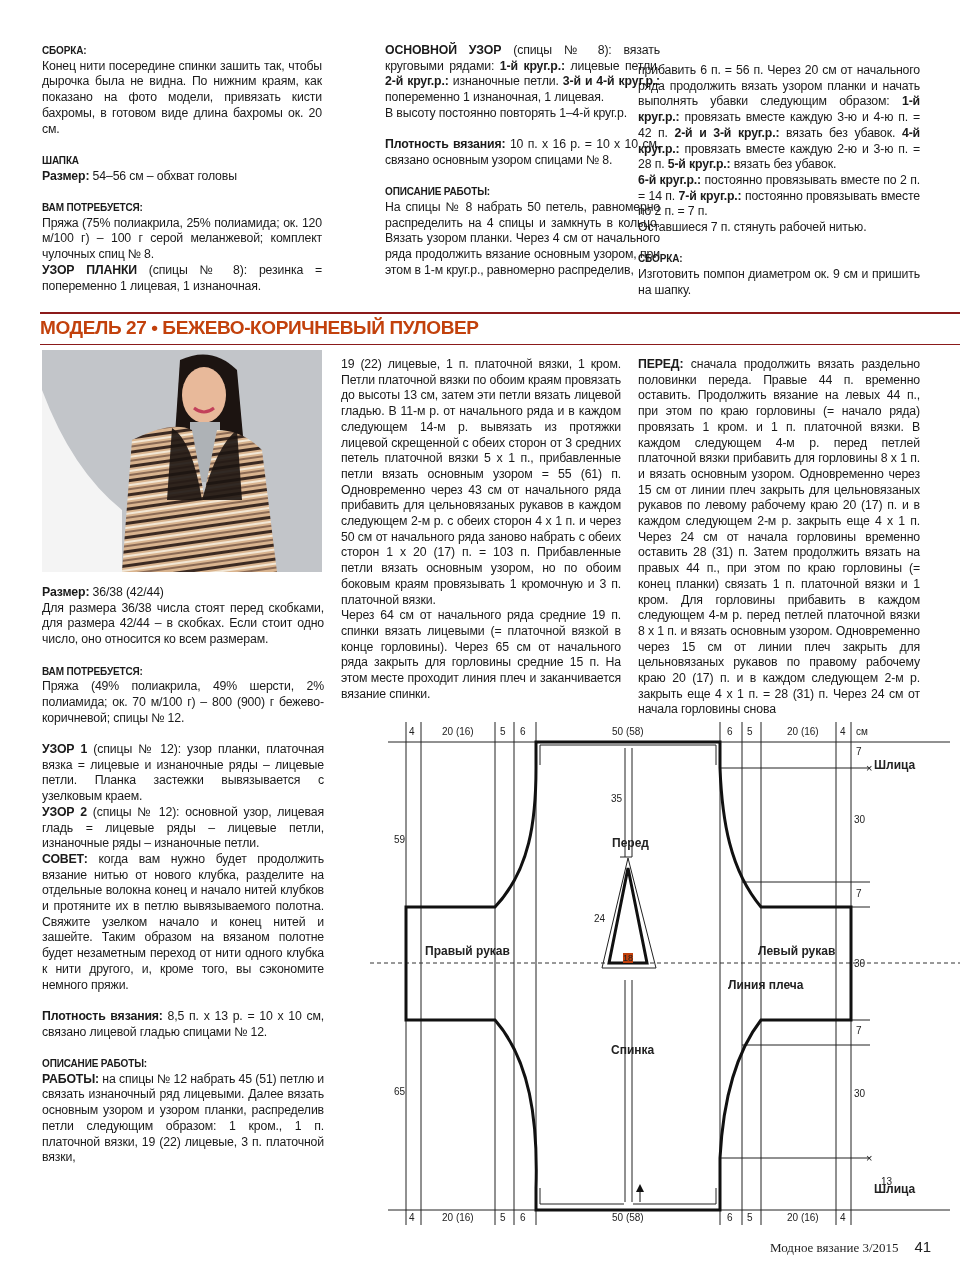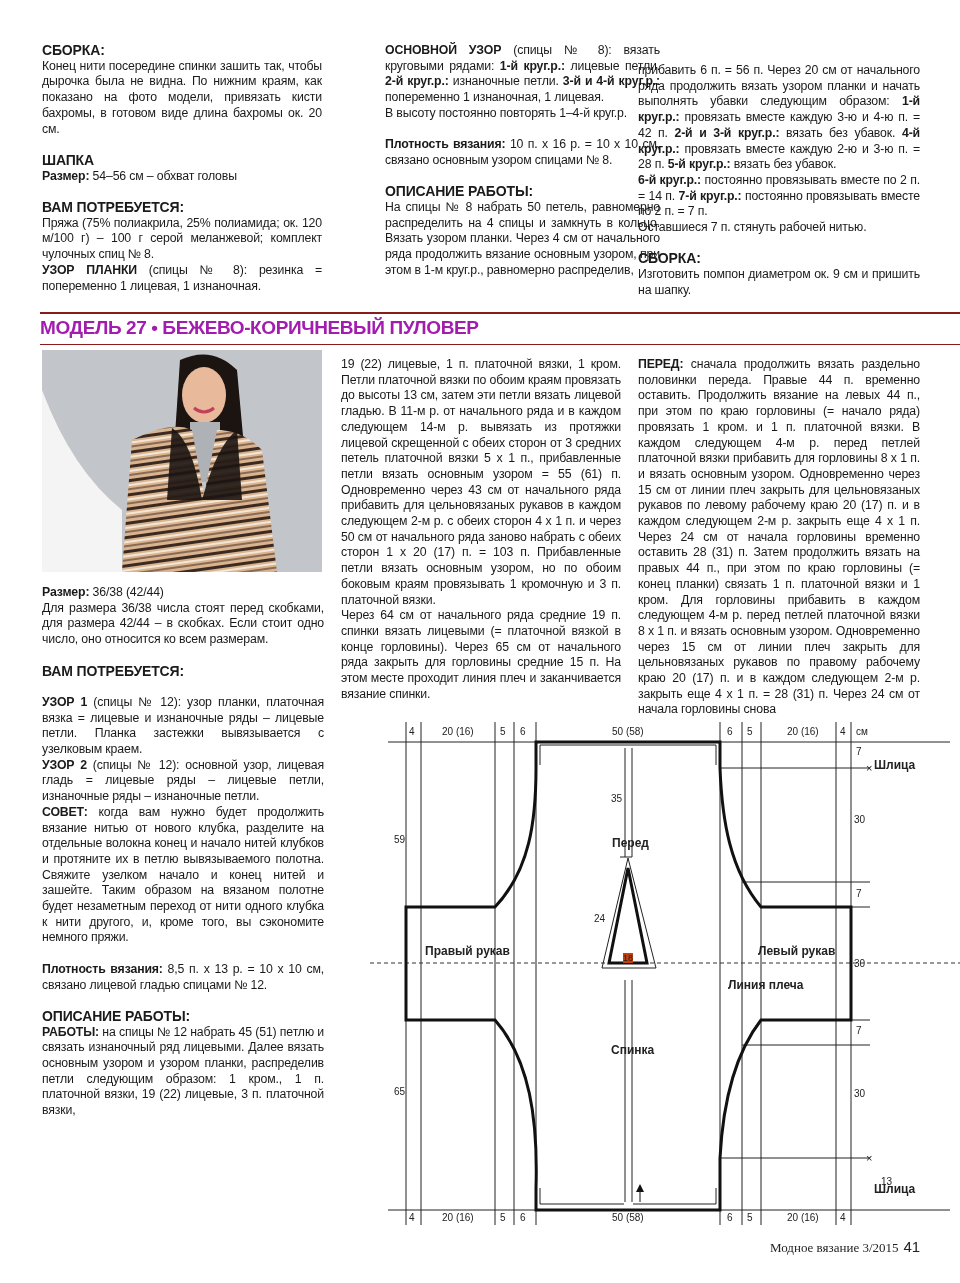--- a/index.html
+++ b/index.html
@@ -1,29 +1,29 @@
 <!DOCTYPE html>
 <html><head>
 <meta charset="utf-8">
 <style>
   html, body { margin: 0; padding: 0; background: #ffffff; }
   body { width: 960px; height: 1283px; position: relative; overflow: hidden;
          font-family: "Liberation Sans", sans-serif; color: #1a1a1a; }
   .col { position: absolute; font-size: 12.3px; line-height: 15.7px; letter-spacing: -0.15px; text-align: justify; }
   .col p { margin: 0; }
   .col .gap { height: 15.7px; }
-  .h { font-weight: bold; text-transform: uppercase; font-size: 14px; }
+  .h { font-weight: bold; text-transform: uppercase; font-size: 10px; }
   b { font-weight: bold; }
   .title-bar { position: absolute; left: 40px; top: 312px; width: 920px; height: 30px;
                border-top: 2px solid #8b1a1a; border-bottom: 1.5px solid #8b1a1a; }
   .title-bar span { position: absolute; left: 0; top: 3px; font-weight: bold; font-size: 19px;
-                    color: #a21caf; letter-spacing: -0.4px; font-family: "Liberation Sans", sans-serif; }
+                    color: #c2410c; letter-spacing: -0.4px; font-family: "Liberation Sans", sans-serif; }
   .photo { position: absolute; left: 42px; top: 350px; width: 280px; height: 222px; overflow: hidden; background: #b9bcc0; }
   .footer { position: absolute; left: 770px; top: 1238px; font-family: "Liberation Serif", serif; font-size: 13px; color: #222; }
-  .footer .pg { font-family: "Liberation Sans", sans-serif; font-size: 15px; margin-left: 5px; }
+  .footer .pg { font-family: "Liberation Sans", sans-serif; font-size: 15px; margin-left: 16px; }
   .diagram { position: absolute; left: 370px; top: 720px; width: 590px; height: 520px; }
   .dlabel { position: absolute; font-size: 10px; color: #222; white-space: nowrap; }
   .dlabel.b { font-weight: bold; font-size: 12px; margin-top: 12px; }
 </style>
 </head>
 <body>
 
 <div class="col" style="left:42px; top:43px; width:280px;">
   <p class="h">СБОРКА:</p>
   <p>Конец нити посередине спинки зашить так, чтобы дырочка была не видна. По нижним краям, как показано на фото модели, привязать кисти бахромы, в готовом виде длина бахромы ок. 20 см.</p>
@@ -78,20 +78,21 @@
     <path d="M90 90 Q130 70 150 80 L162 145 L175 80 Q200 80 220 100 L235 222 L80 222 Z" fill="url(#stripes)"></path>
     <path d="M130 78 Q150 90 160 150 Q175 95 195 80 L200 150 L125 150 Z" fill="#1c1411" opacity="0.9"></path>
   </svg>
 </div>
 
 <div class="col" style="left:42px; top:585px; width:282px;">
   <p><b>Размер:</b><span> 36/38 (42/44)</span></p>
   <p>Для размера 36/38 числа стоят перед скобками, для размера 42/44 – в скобках. Если стоит одно число, оно относится ко всем размерам.</p>
   <div class="gap"></div>
   <p class="h">ВАМ ПОТРЕБУЕТСЯ:</p>
+  <p>Пряжа (49% полиакрила, 49% шерсти, 2% полиамида; ок. 70 м/100 г) – 800 (900) г бежево-коричневой; спицы № 12.</p>
   <div class="gap"></div>
   <p><b>УЗОР 1</b><span> (спицы № 12): узор планки, платочная вязка = лицевые и изнаночные ряды – лицевые петли. Планка застежки вывязывается с узелковым краем.</span></p>
   <p><b>УЗОР 2</b><span> (спицы № 12): основной узор, лицевая гладь = лицевые ряды – лицевые петли, изнаночные ряды – изнаночные петли.</span></p>
   <p><b>СОВЕТ:</b><span> когда вам нужно будет продолжить вязание нитью от нового клубка, разделите на отдельные волокна конец и начало нитей клубков и протяните их в петлю вывязываемого полотна. Свяжите узелком начало и конец нитей и зашейте. Таким образом на вязаном полотне будет незаметным переход от нити одного клубка к нити другого, и, кроме того, вы сэкономите немного пряжи.</span></p>
   <div class="gap"></div>
   <p><b>Плотность вязания:</b><span> 8,5 п. х 13 р. = 10 х 10 см, связано лицевой гладью спицами № 12.</span></p>
   <div class="gap"></div>
   <p class="h">ОПИСАНИЕ РАБОТЫ:</p>
   <p><b>РАБОТЫ:</b><span> на спицы № 12 набрать 45 (51) петлю и связать изнаночный ряд лицевыми. Далее вязать основным узором и узором планки, распределив петли следующим образом: 1 кром., 1 п. платочной вязки, 19 (22) лицевые, 3 п. платочной вязки,</span></p>
 </div>

